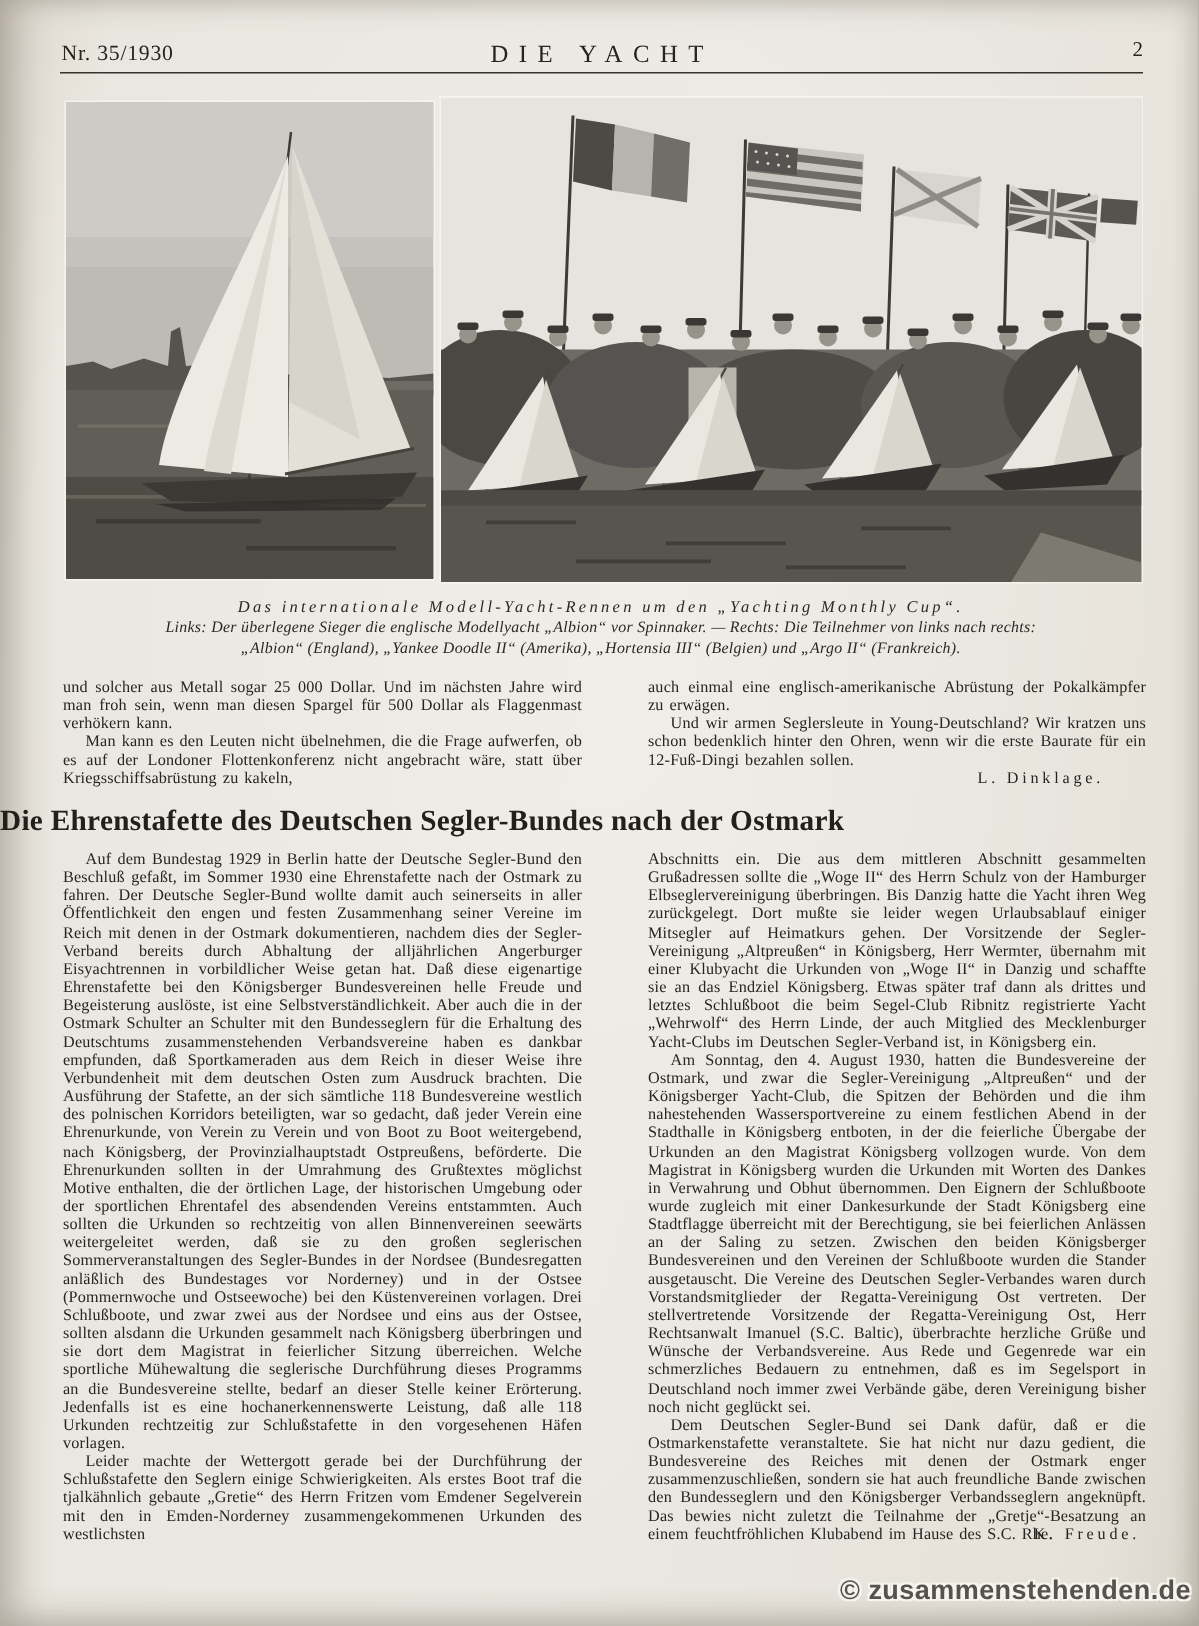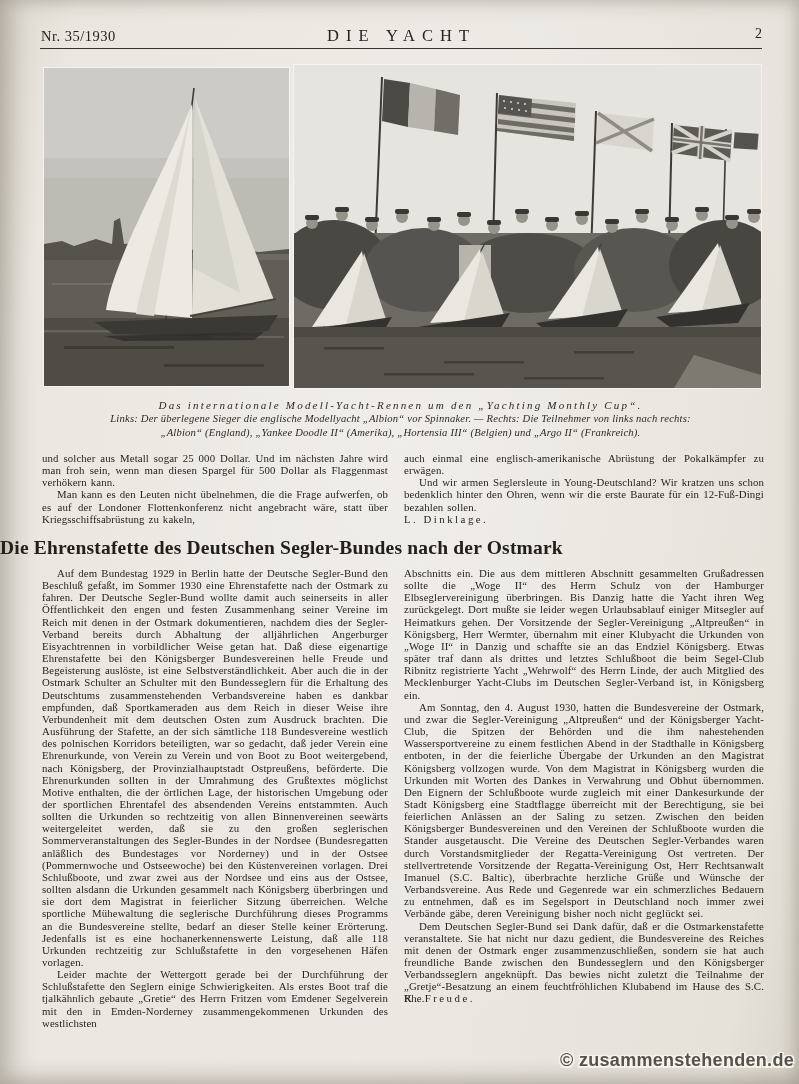--- a/index.html
+++ b/index.html
@@ -19,29 +19,29 @@
   .hdr .pg{position:absolute;right:0;top:0px;font-size:14px;}
   .rule{position:absolute;top:48px;left:40px;right:37px;border-top:1.4px solid #36332c;}
   .ph{position:absolute;box-shadow:0 0 0 1px rgba(255,255,255,.5);}
   .ph svg{display:block;}
   .ph-left{left:44px;top:68px;width:245px;height:318px;}
   .ph-right{left:294px;top:65px;width:467px;height:323px;}
   .caption{position:absolute;top:399px;left:46px;right:44px;text-align:center;font-style:italic;
            font-size:10.6px;line-height:13.4px;color:#2c2923;}
   .caption .l1{letter-spacing:2.2px;font-size:11px;}
   .caption .l2,.caption .l3{letter-spacing:.2px;}
-  .cols{position:absolute;left:42px;width:722px;display:flex;gap:4px;}
+  .cols{position:absolute;left:42px;width:722px;display:flex;gap:32px;}
   .intro{top:452px;}
   .bodytxt{top:567px;height:516px;overflow:hidden;}
   .col-l{width:346px;flex:none;}
   .col-r{flex:1;margin-left:12px;}
   .cols p{margin:0;text-align:justify;font-size:10.8px;line-height:12.15px;
           word-spacing:1.1px;letter-spacing:.12px;}
   .cols p.ind{text-indent:15px;}
-  .sig{text-align:left;font-size:10.8px;letter-spacing:2.5px;padding-right:28px;line-height:12.15px;}
+  .sig{text-align:right;font-size:10.8px;letter-spacing:2.5px;padding-right:28px;line-height:12.15px;}
   .sig.pullup{margin-top:-12.15px;padding-right:4px;}
   .headline{position:absolute;top:537px;left:0;right:0;text-align:left;
             font-size:19.5px;font-weight:bold;letter-spacing:.2px;color:#23201b;}
   .watermark{position:absolute;top:1050px;right:5px;font-family:"Liberation Sans",sans-serif;
              font-weight:bold;font-size:18px;letter-spacing:.3px;color:#56534c;
              text-shadow:-1.5px -1.5px 0 #f6f4ee,1.5px -1.5px 0 #f6f4ee,-1.5px 1.5px 0 #f6f4ee,
                          1.5px 1.5px 0 #f6f4ee,0 0 3px #f6f4ee;}
 </style>
 </head>
 <body>

